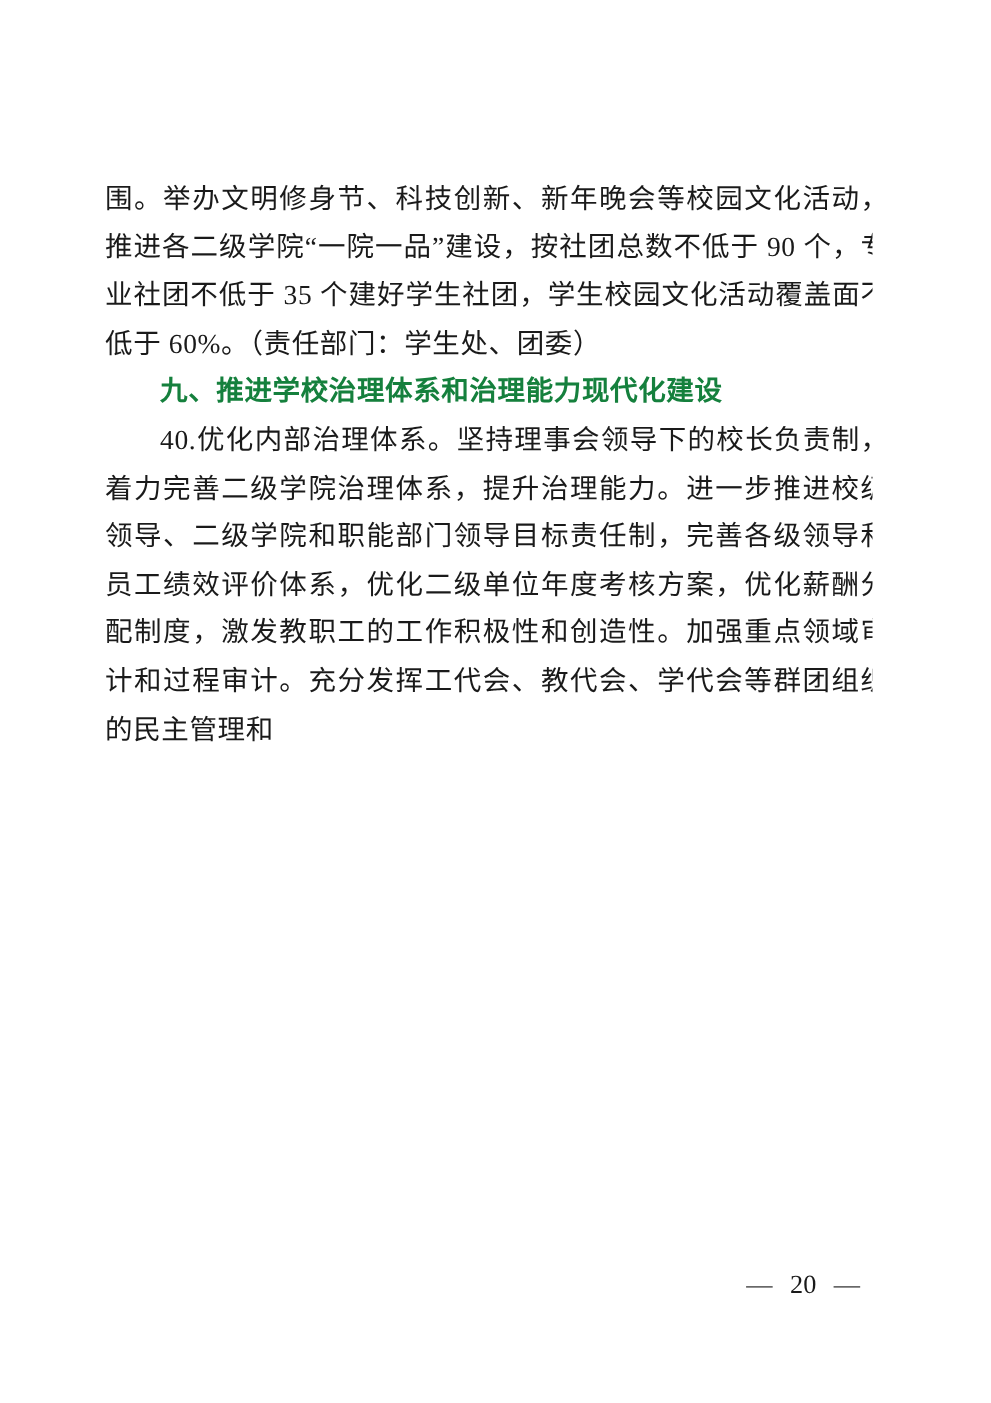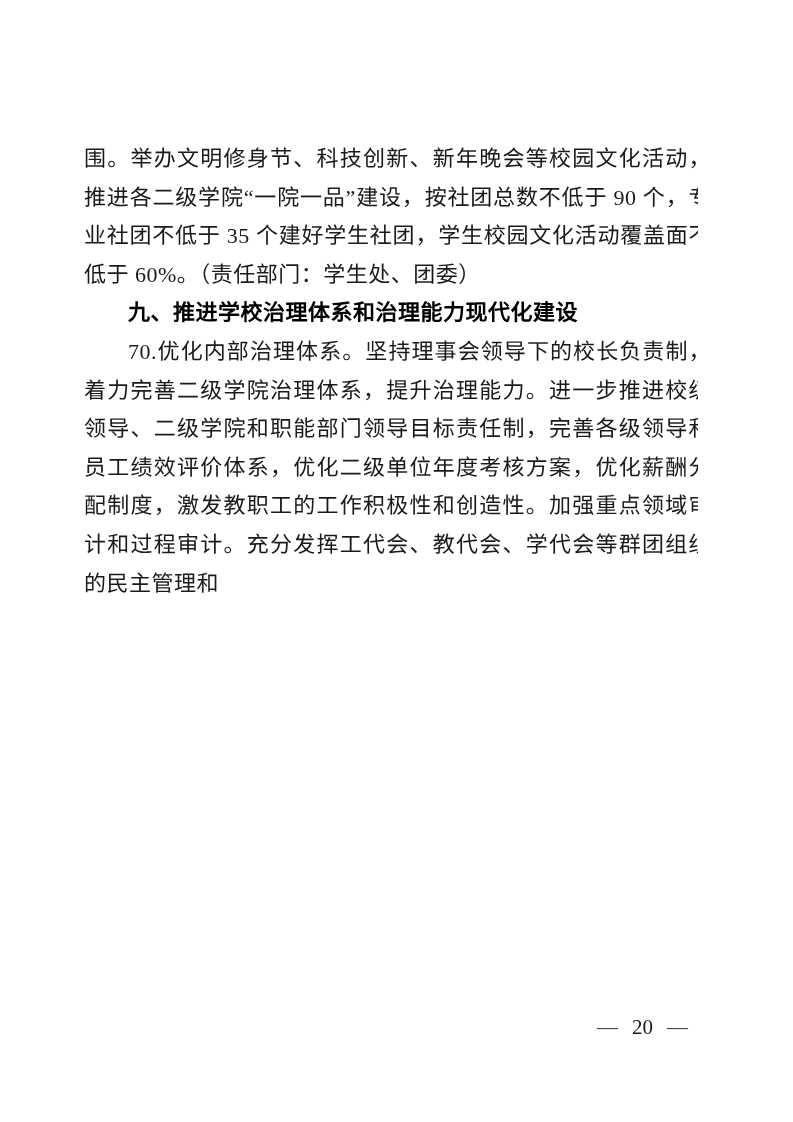--- a/index.html
+++ b/index.html
@@ -42,21 +42,21 @@
     
     font-family: "Liberation Serif", "DejaVu Serif", serif;
   }
   .heading {
     margin: 0;
     text-indent: 2em;
     font-family: "Liberation Sans", "DejaVu Sans", sans-serif;
     font-weight: bold;
     font-size: 22px;
     line-height: 38.6px;
-    color: #000000;
+    color: #15803d;
     text-align: left;
   }
   .footer {
     position: absolute;
     top: 1015px;
     left: 597px;
     display: flex;
     align-items: center;
     gap: 14px;
     font-family: "Liberation Serif", "DejaVu Serif", serif;
@@ -74,21 +74,21 @@
 <div class="page">
 
   <main class="content">
 
     <p class="para no-indent"><span>围。举办文明修身节、科技创新、新年晚会等校园文化活动，推进各二级学院“一院一品”建设，按社团总数不低于 90 个，专业社团不低于 35 个建好学生社团，学生校园文化活动覆盖面不低于 60%。</span><span class="resp">（责任部门：学生处、团委）</span></p>
 
 
     <h2 class="heading">九、推进学校治理体系和治理能力现代化建设</h2>
 
 
-    <p class="para"><span class="lead">70.优化内部治理体系。</span><span>坚持理事会领导下的校长负责制，着力完善二级学院治理体系，提升治理能力。进一步推进校级领导、二级学院和职能部门领导目标责任制，完善各级领导和员工绩效评价体系，优化二级单位年度考核方案，优化薪酬分配制度，激发教职工的工作积极性和创造性。加强重点领域审计和过程审计。充分发挥工代会、教代会、学代会等群团组织的民主管理和</span></p>
+    <p class="para"><span class="lead">40.优化内部治理体系。</span><span>坚持理事会领导下的校长负责制，着力完善二级学院治理体系，提升治理能力。进一步推进校级领导、二级学院和职能部门领导目标责任制，完善各级领导和员工绩效评价体系，优化二级单位年度考核方案，优化薪酬分配制度，激发教职工的工作积极性和创造性。加强重点领域审计和过程审计。充分发挥工代会、教代会、学代会等群团组织的民主管理和</span></p>
 
   </main>
 
   <footer class="footer">
     <span class="dash">—</span>
     <span class="num">20</span>
     <span class="dash">—</span>
   </footer>
 
 </div>

